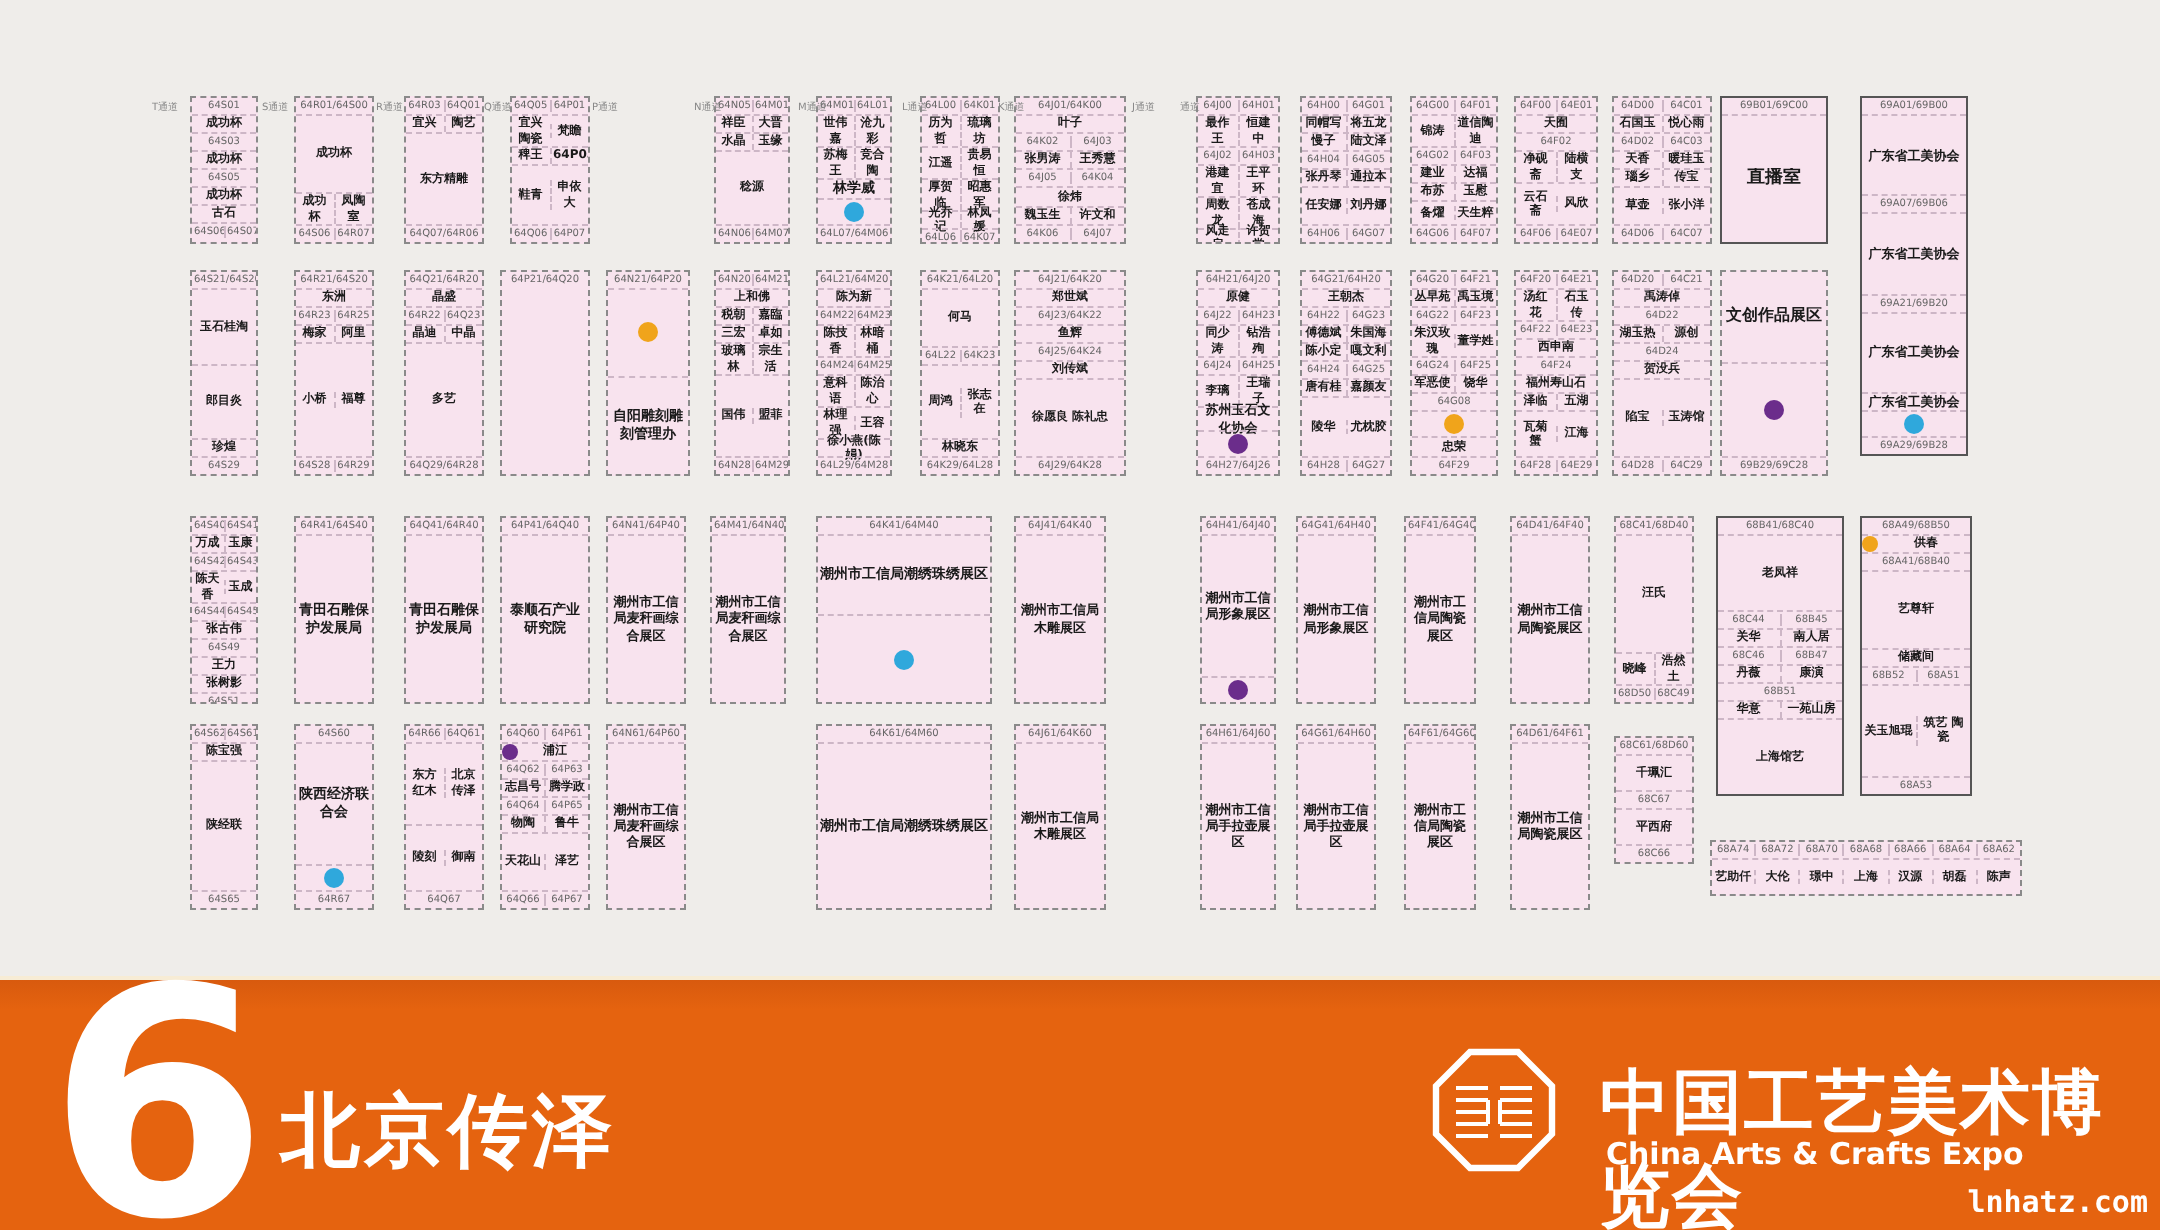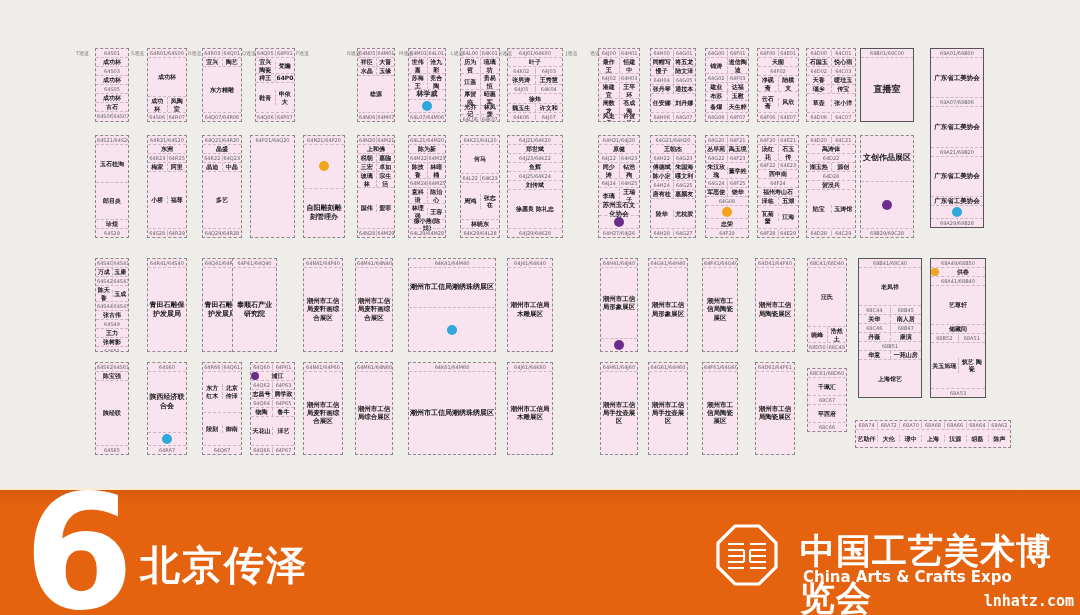--- a/index.html
+++ b/index.html
@@ -817,21 +817,21 @@
       </div>
     </div>
     <div class="block" style="left: 202px; top: 258px; width: 40px; height: 94px;">
       <div class="row num">
         <span class="cell">64Q41/64R40</span>
       </div>
       <div class="row name grow" style="font-size: 7px;">
         <span class="cell">青田石雕保护发展局</span>
       </div>
     </div>
-    <div class="block" style="left: 232px; top: 258px; width: 45px; height: 94px;">
+    <div class="block" style="left: 250px; top: 258px; width: 45px; height: 94px;">
       <div class="row num">
         <span class="cell">64P41/64Q40</span>
       </div>
       <div class="row name grow" style="font-size: 7px;">
         <span class="cell">泰顺石产业研究院</span>
       </div>
     </div>
     <div class="block" style="left: 303px; top: 258px; width: 40px; height: 94px;">
       <div class="row num">
         <span class="cell">64N41/64P40</span>
@@ -1060,28 +1060,20 @@
         <span class="cell b">64Q66</span>
         <span class="cell b">64P67</span>
       </div>
     </div>
     <div class="block" style="left: 303px; top: 362px; width: 40px; height: 93px;">
       <div class="row num">
         <span class="cell">64N61/64P60</span>
       </div>
       <div class="row name grow" style="font-size: 6.5px;">
         <span class="cell">潮州市工信局麦秆画综合展区</span>
-      </div>
-    </div>
-    <div class="block" style="left: 355px; top: 362px; width: 38px; height: 93px;">
-      <div class="row num">
-        <span class="cell">64M61/64N60</span>
-      </div>
-      <div class="row name grow" style="font-size: 6.5px;">
-        <span class="cell">潮州市工信局综合展区</span>
       </div>
     </div>
     <div class="block" style="left: 408px; top: 362px; width: 88px; height: 93px;">
       <div class="row num">
         <span class="cell">64K61/64M60</span>
       </div>
       <div class="row name grow" style="font-size: 7px;">
         <span class="cell">潮州市工信局潮绣珠绣展区</span>
       </div>
     </div>

